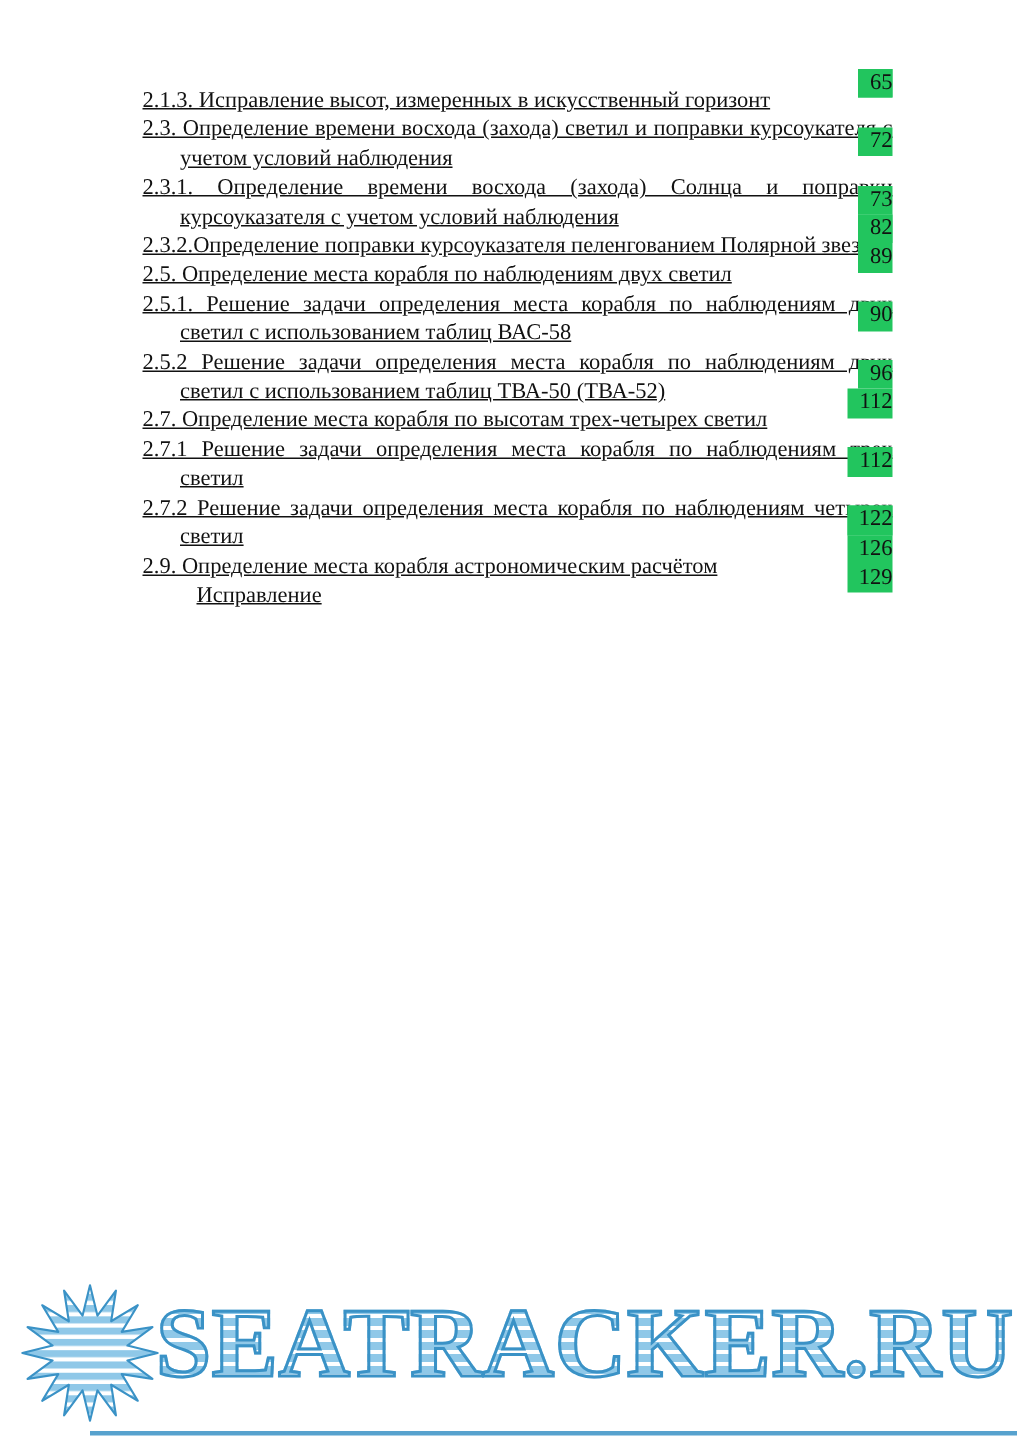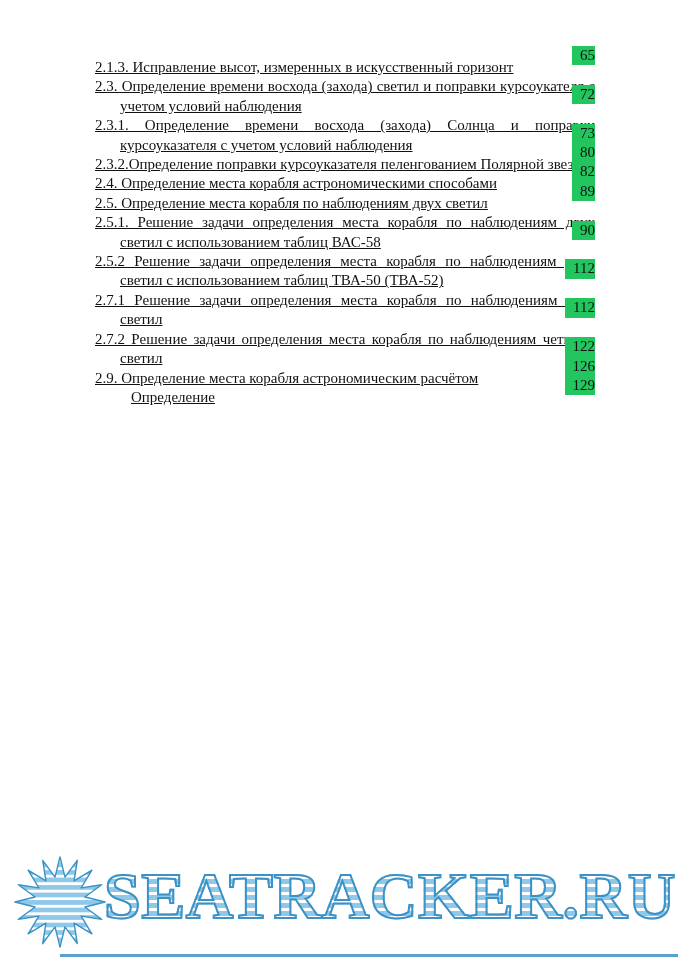--- a/index.html
+++ b/index.html
@@ -114,41 +114,41 @@
     <span class="entry-label">2.3.1. Определение времени восхода (захода) Солнца и поправки курсоуказателя с учетом условий наблюдения</span>
     <span class="entry-page">73</span>
   </div>
 
   <div class="entry">
     <span class="entry-label">2.3.2.Определение поправки курсоуказателя пеленгованием Полярной звезды</span>
     <span class="entry-page">80</span>
   </div>
 
   <div class="entry">
-    <span class="entry-label">2.4. Определение места корабля астрономическими способами</span>
     <span class="entry-page">82</span>
   </div>
 
   <div class="entry">
     <span class="entry-label">2.5. Определение места корабля по наблюдениям двух светил</span>
     <span class="entry-page">89</span>
   </div>
 
   <div class="entry">
     <span class="entry-label">2.5.1. Решение задачи определения места корабля по наблюдениям двух светил с использованием таблиц ВАС-58</span>
     <span class="entry-page">90</span>
   </div>
 
   <div class="entry">
     <span class="entry-label">2.5.2 Решение задачи определения места корабля по наблюдениям двух светил с использованием таблиц ТВА-50 (ТВА-52)</span>
     <span class="entry-page">96</span>
   </div>
 
 
   <div class="entry">
+    <span class="entry-label">2.7. Определение места корабля по высотам трех-четырех светил</span>
     <span class="entry-page">112</span>
   </div>
 
   <div class="entry">
     <span class="entry-label">2.7.1 Решение задачи определения места корабля по наблюдениям трех светил</span>
     <span class="entry-page">112</span>
   </div>
 
   <div class="entry">
     <span class="entry-label">2.7.2 Решение задачи определения места корабля по наблюдениям четырех светил</span>
@@ -158,21 +158,21 @@
   <div class="entry">
     <span class="entry-page">122</span>
   </div>
 
   <div class="entry">
     <span class="entry-label">2.9. Определение места корабля астрономическим расчётом</span>
     <span class="entry-page">126</span>
   </div>
 
   <div class="entry extra-indent">
-    <span class="entry-label">Определение</span>
+    <span class="entry-label">Исправление</span>
     <span class="entry-page">129</span>
   </div>
 </div>
 
 <div class="watermark">
   <svg class="sun" viewBox="0 0 100 100" aria-hidden="true">
     <defs>
       <pattern id="sunStripes" width="8" height="8" patternUnits="userSpaceOnUse">
         <rect width="8" height="8" fill="var(--wm-fill)"></rect>
         <rect y="5" width="8" height="3" fill="#ffffff"></rect>

